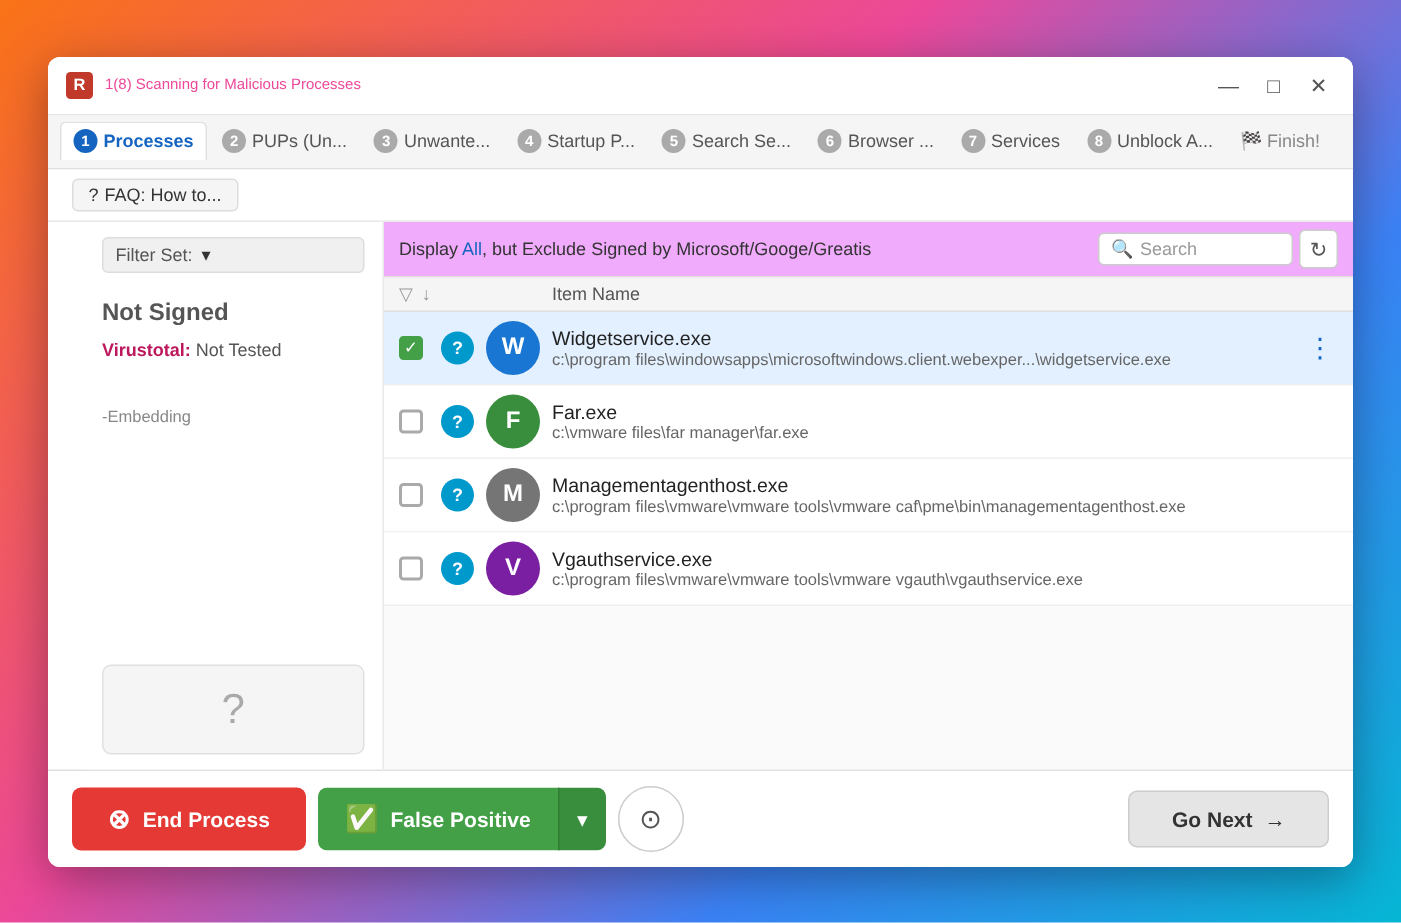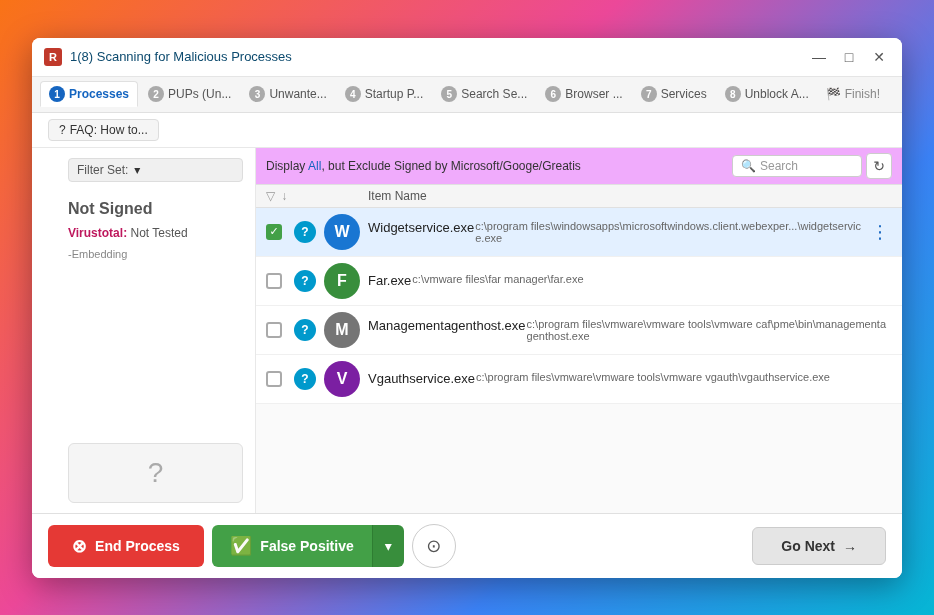--- a/index.html
+++ b/index.html
@@ -44,22 +44,22 @@
       background: #c0392b;
       border-radius: 3px;
       display: flex;
       align-items: center;
       justify-content: center;
       color: #fff;
       font-weight: bold;
       font-size: 11px;
     }
     .title-text {
-      font-size: 13px;
-      color: #0c4a6e;
+      font-size: 10px;
+      color: #ec4899;
     }
     .titlebar-controls {
       display: flex;
       gap: 8px;
     }
     .titlebar-btn {
       width: 22px;
       height: 22px;
       border: none;
       background: transparent;
@@ -183,21 +183,21 @@
     .not-signed-link span { color: #555; }
     .virustotal-link {
       color: #555;
       font-size: 12px;
       cursor: pointer;
     }
     .virustotal-link .vt-blue { color: #be185d; font-weight: bold; }
     .left-panel-embed {
       font-size: 11px;
       color: #888;
-      margin-top: 0;
+      margin-top: 24px;
     }
     .left-panel-question {
       margin-top: auto;
       background: #f5f5f5;
       border: 1px solid #e0e0e0;
       border-radius: 6px;
       height: 60px;
       display: flex;
       align-items: center;
       justify-content: center;
@@ -339,20 +339,21 @@
       display: flex;
       align-items: center;
       justify-content: center;
       font-size: 16px;
       font-weight: bold;
       color: #fff;
     }
     .row-info {
       flex: 1;
       display: flex;
+      flex-direction: column;
       gap: 1px;
     }
     .row-name {
       font-size: 13px;
       color: #222;
       font-weight: 500;
     }
     .row-path {
       font-size: 11px;
       color: #666;

